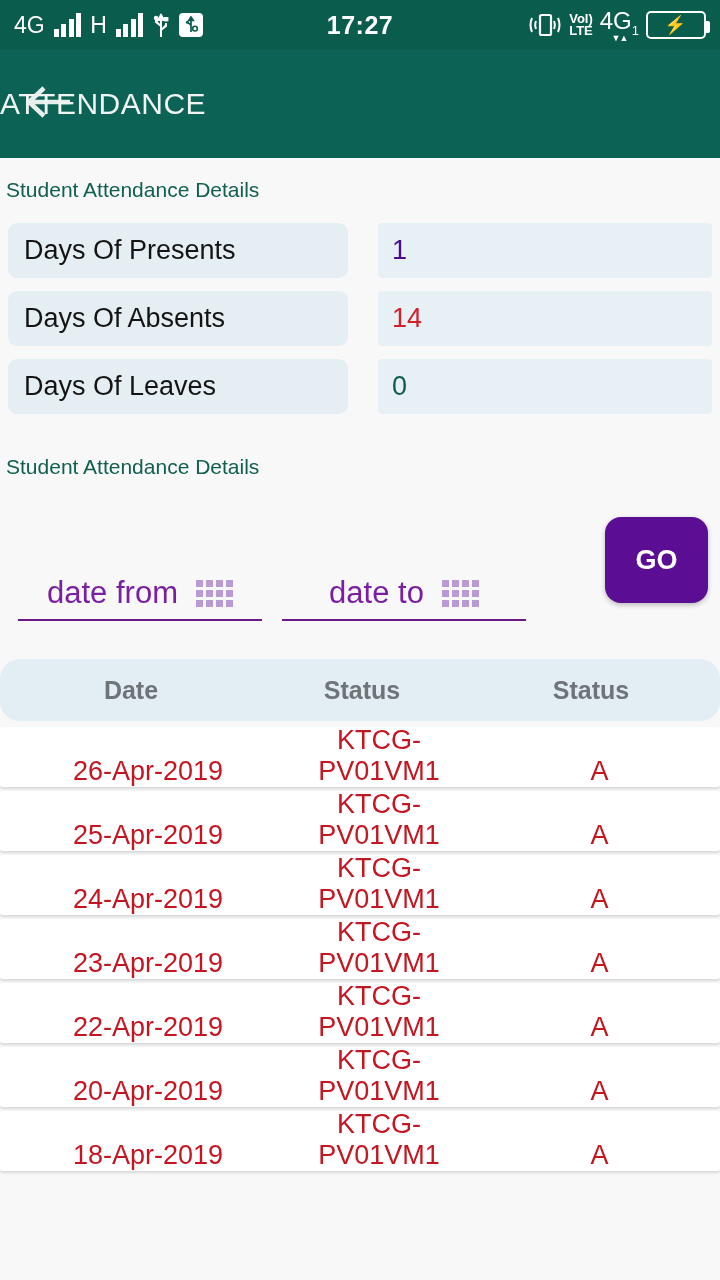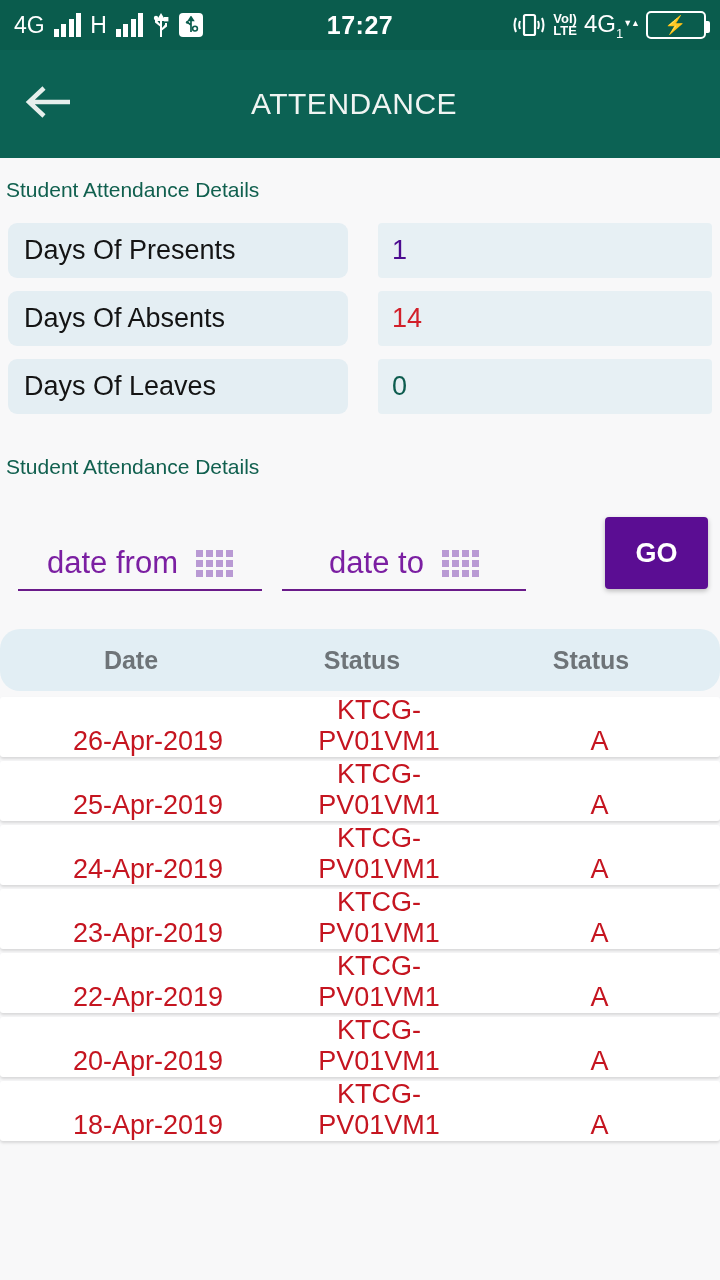--- a/index.html
+++ b/index.html
@@ -53,21 +53,21 @@
   
   .app-bar{
     height:108px; background:#0c6254;
     display:flex; align-items:center; position:relative;
   }
   .back-btn{
     width:96px; display:flex; align-items:center; justify-content:center;
     cursor:pointer;
   }
   .app-title{
-    position:absolute; left:0; right:12px; text-align:center;
+    position:absolute; left:0; right:12px; 
     color:#f0f4f2; font-size:30px; letter-spacing:0.5px;
     pointer-events:none;
   }
 
   
   .page{ background:#f8f8f9; height:1122px; }
 
   .section-title{
     color:#11604f; font-size:21px; font-weight:400;
     padding:20px 6px 21px 6px;
@@ -96,22 +96,22 @@
     gap:18px; padding-bottom:8px; cursor:text;
   }
   .date-field.second{ flex:0 0 244px; }
   .date-text{ color:#7b1fa2; font-size:31px; }
   .cal-icon{
     display:grid; grid-template-columns:repeat(4,7px);
     grid-template-rows:repeat(3,7px); gap:3px;
   }
   .cal-icon i{ background:#b99ad4; display:block; width:7px; height:7px; }
   .go-btn{
-    margin-left:auto; margin-bottom:2px;
-    width:103px; height:72px; background:#5b0d93; border-radius:4px;
+    margin-left:auto; margin-bottom:18px;
+    width:103px; height:86px; background:#5b0d93; border-radius:16px;
     color:#fff; font-size:27px; font-weight:bold;
     display:flex; align-items:center; justify-content:center;
     cursor:pointer; box-shadow:0 2px 5px rgba(0,0,0,0.25);
   }
 
   
   .table-wrap{ margin-top:38px; }
   .t-head{
     background:#e2eef4; border-radius:20px;
     display:flex; align-items:center; height:62px;
@@ -176,21 +176,21 @@
       <svg width="34" height="26" viewBox="0 0 34 26">
         <path d="M4 6 q-3 7 0 14 M8 9 q-1.6 4 0 8" stroke="#fff" stroke-width="2" fill="none"></path>
         <rect x="12" y="3" width="11" height="20" rx="1.5" fill="none" stroke="#fff" stroke-width="2.2"></rect>
         <path d="M30 6 q3 7 0 14 M26 9 q1.6 4 0 8" stroke="#fff" stroke-width="2" fill="none"></path>
       </svg>
     </span>
     <span class="volte">
       <b>VoI)</b>
       <b>LTE</b>
     </span>
-    <span style="display:flex;flex-direction:row;align-items:center;">
+    <span style="display:flex;flex-direction:column;align-items:center;">
       <span class="g4-1"><span>4G</span><sub>1</sub></span>
       <span class="arrows">▼▲</span>
     </span>
     <span class="battery">
         <span class="bolt">⚡</span>
       </span>
   </div>
 </div>
 
 <div class="app-bar">

